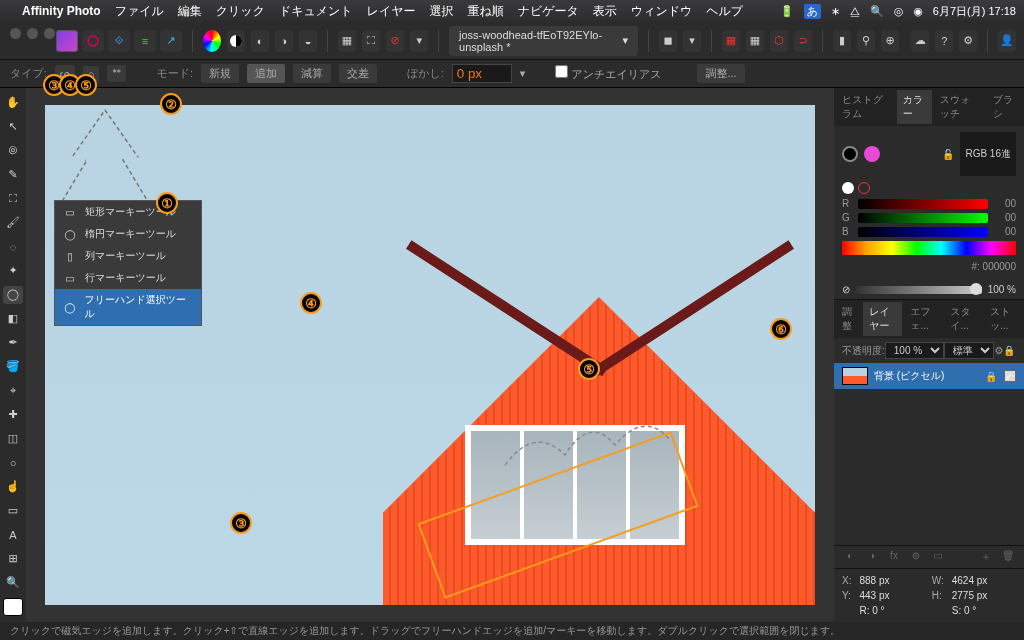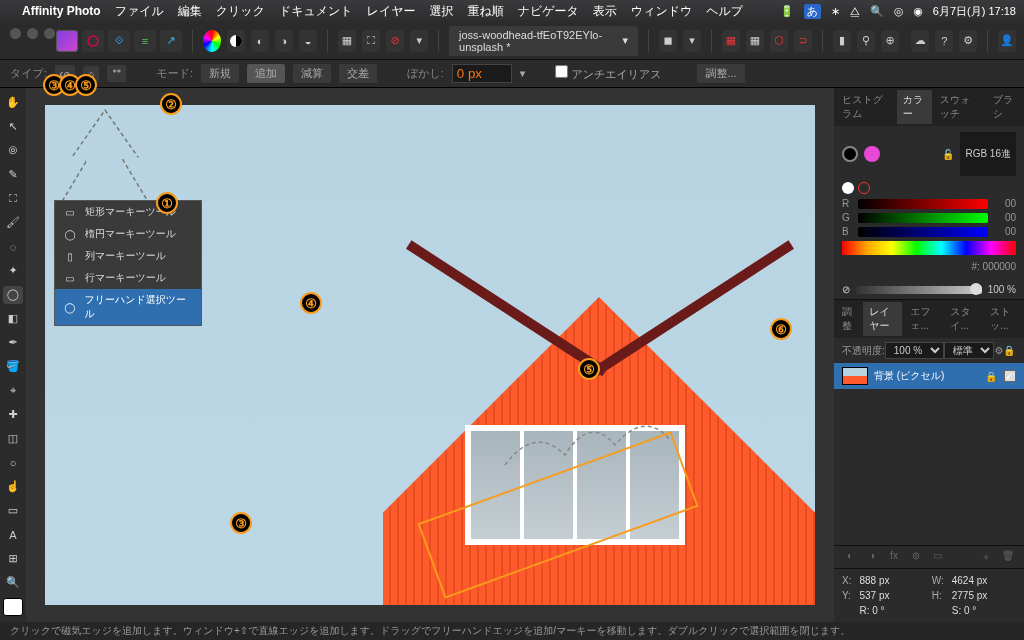--- a/index.html
+++ b/index.html
@@ -365,21 +365,21 @@
       <span>＋</span>
       <span>🗑</span>
     </div>
 
     <div class="transform">
       <span>X:</span>
         <span class="v">888 px</span>
       <span>W:</span>
         <span class="v">4624 px</span>
       <span>Y:</span>
-        <span class="v">537 px</span>
+        <span class="v">443 px</span>
       <span>H:</span>
         <span class="v">2775 px</span>
       <span></span>
         <span class="v">R: 0 °</span>
       <span></span>
         <span class="v">S: 0 °</span>
     </div>
   </div>
 </div>
 
@@ -387,14 +387,14 @@
 <div class="anno" style="left:160px; top:93px">②</div>
 <div class="anno" style="left:43px; top:74px">③</div>
 <div class="anno" style="left:59px; top:74px">④</div>
 <div class="anno" style="left:75px; top:74px">⑤</div>
 <div class="anno" style="left:230px; top:512px">③</div>
 <div class="anno" style="left:300px; top:292px">④</div>
 <div class="anno" style="left:578px; top:358px">⑤</div>
 <div class="anno" style="left:770px; top:318px">⑥</div>
 
 <div class="status-bar">
-  <span>クリックで磁気エッジを追加します。ウィンドウ+⇧で直線エッジを追加します。ドラッグでフリーハンドエッジを追加/マーキーを移動します。ダブルクリックで選択範囲を閉じます。</span>
+  <span>クリックで磁気エッジを追加します。クリック+⇧で直線エッジを追加します。ドラッグでフリーハンドエッジを追加/マーキーを移動します。ダブルクリックで選択範囲を閉じます。</span>
 </div>
 
 </body></html>

